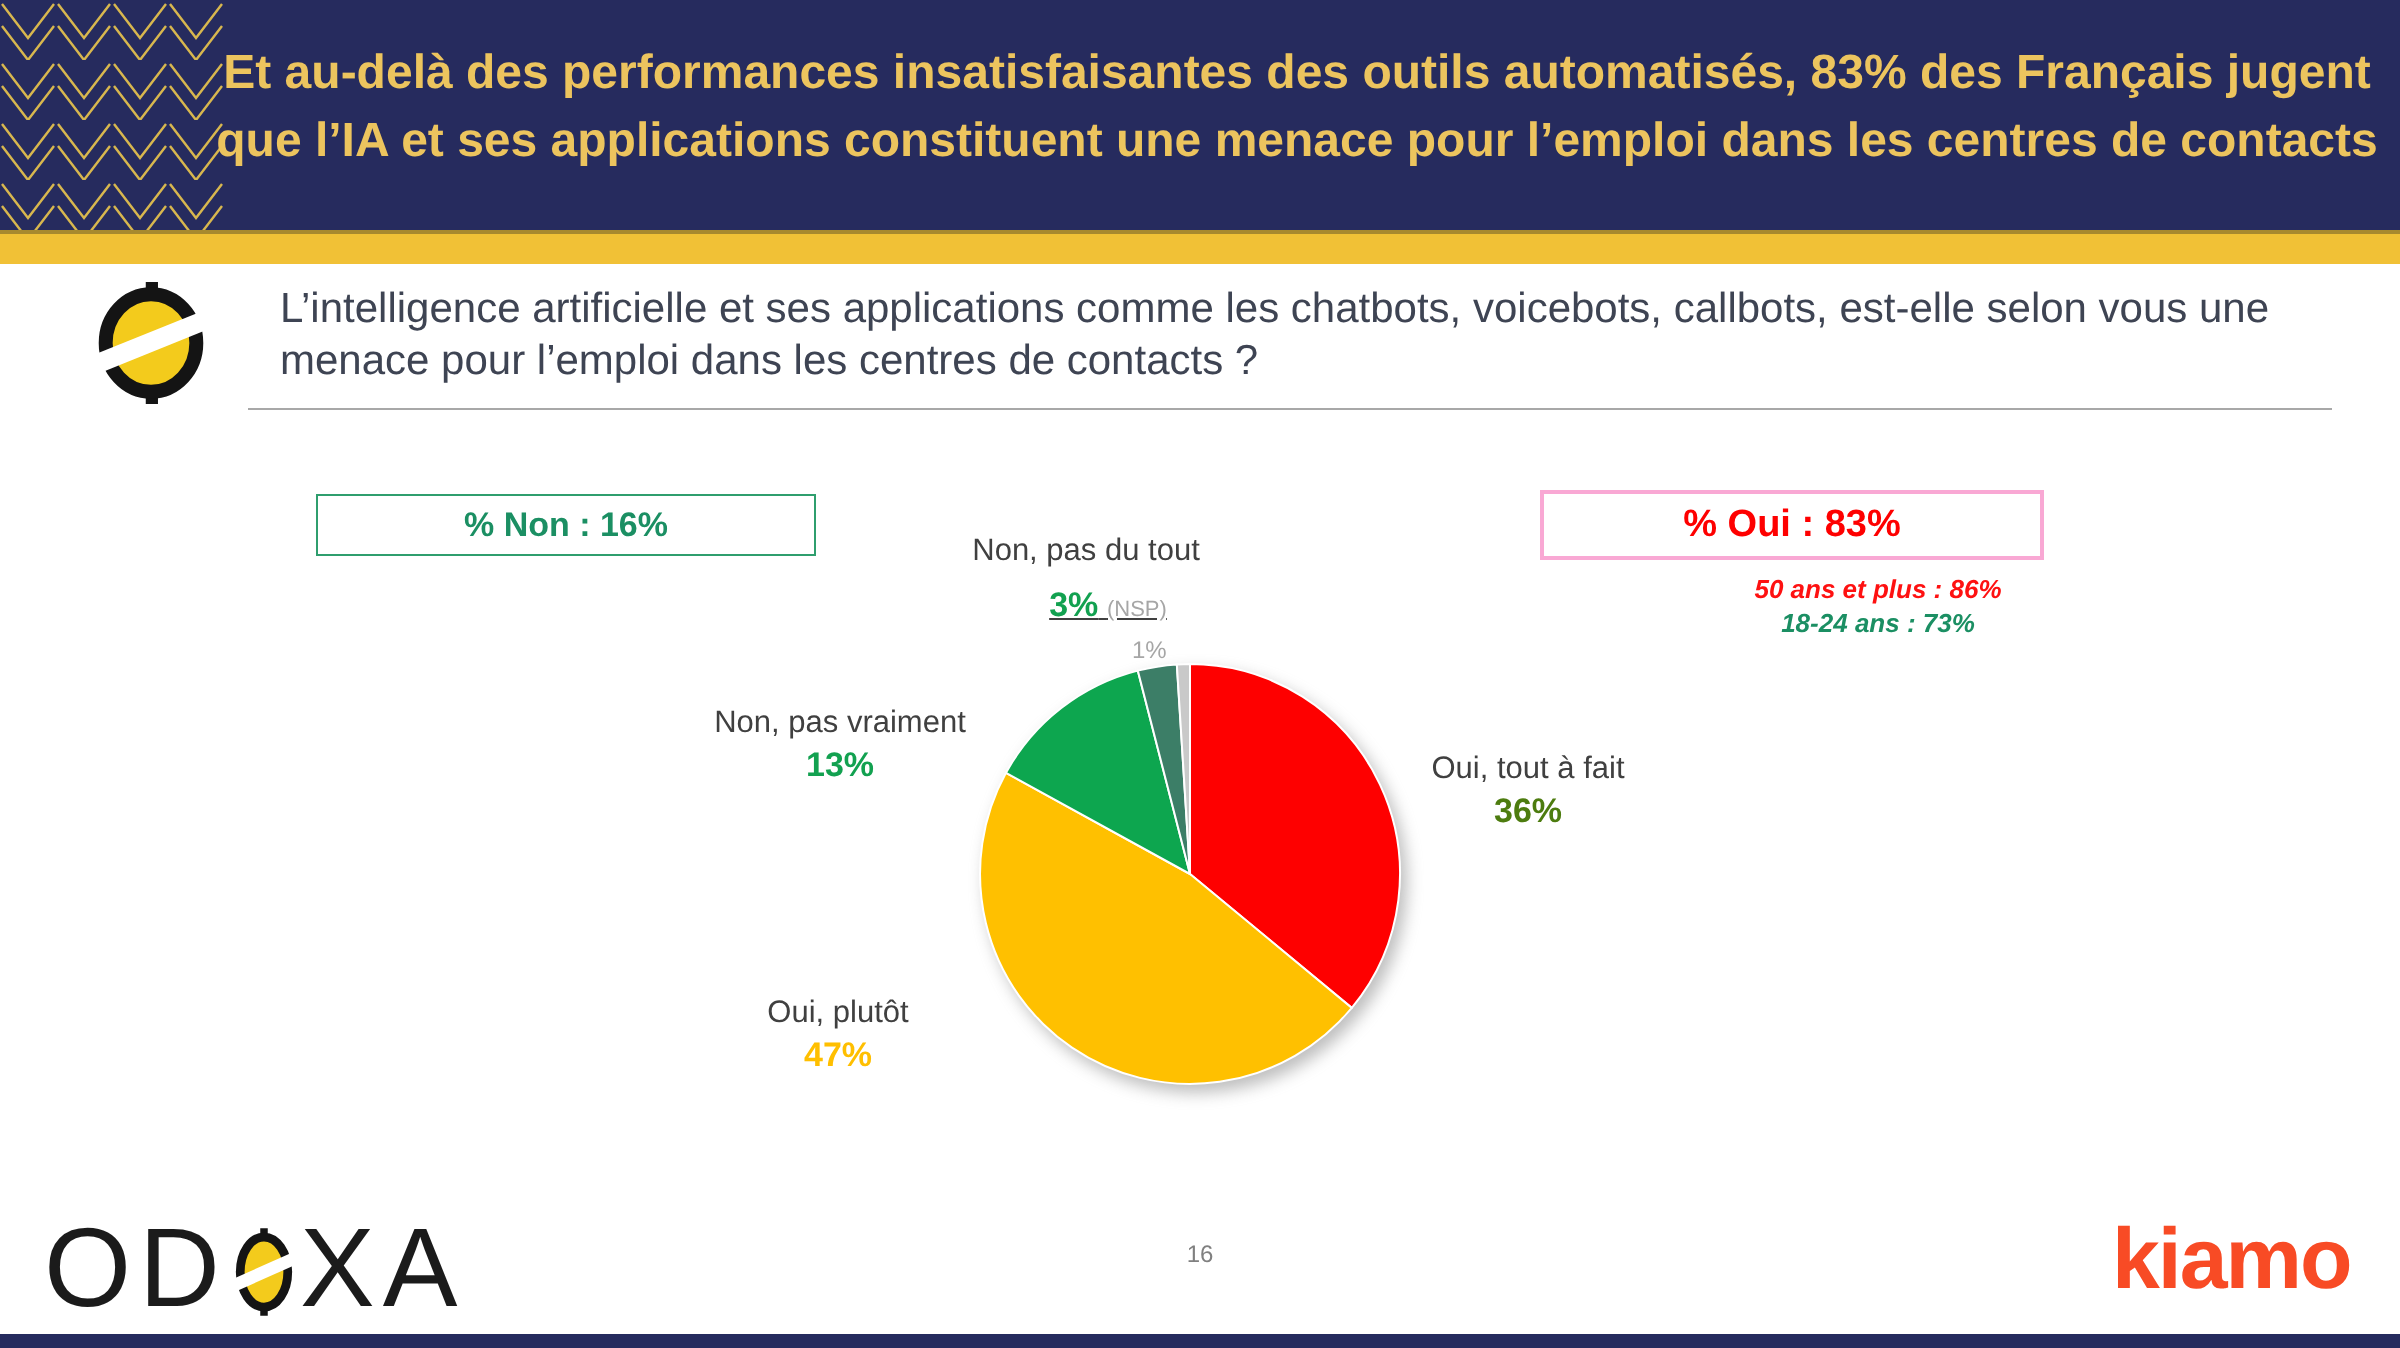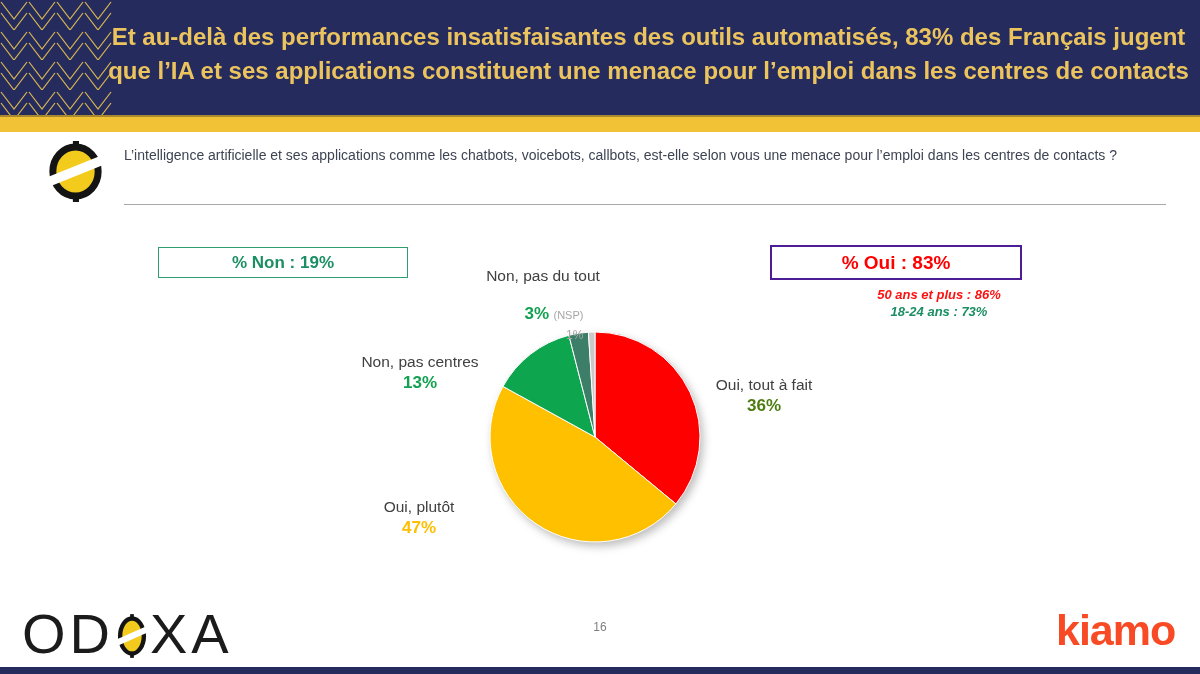--- a/index.html
+++ b/index.html
@@ -9,46 +9,46 @@
   
   .banner{position:absolute;left:0;top:0;width:1200px;height:116px;background:#262B5E;}
   .banner-pattern{position:absolute;left:0;top:0;}
   .banner-text{position:absolute;left:105px;right:8px;top:20px;text-align:center;
                color:#ECC45E;font-weight:bold;font-size:24px;line-height:34px;white-space:nowrap;}
   .goldbar{position:absolute;left:0;top:115px;width:1200px;height:17px;background:#F1C136;
            border-top:2px solid #A8892E;box-sizing:border-box;}
 
   
   .q-icon{position:absolute;left:46px;top:141px;width:59px;height:61px;}
-  .q-text{position:absolute;left:124px;top:142px;width:1044px;font-size:14px;
+  .q-text{position:absolute;left:140px;top:142px;width:1044px;font-size:21px;
           line-height:26px;color:#3E4453;}
   .q-divider{position:absolute;left:124px;top:204px;width:1042px;height:1px;background:#A8A8A8;}
 
   
   .non-box{position:absolute;left:158px;top:247px;width:248px;height:29px;
            border:1px solid #2F9E6E;display:flex;align-items:center;justify-content:center;
            font-size:17px;font-weight:bold;color:#1B8F63;background:#fff;}
   .oui-box{position:absolute;left:770px;top:245px;width:248px;height:31px;
-           border:2px solid #4c1d95;display:flex;align-items:center;justify-content:center;
+           border:2px solid #f9a8d4;display:flex;align-items:center;justify-content:center;
            font-size:19px;font-weight:bold;color:#FE0000;background:#fff;}
   .oui-sub{position:absolute;left:812px;width:254px;text-align:center;
            font-style:italic;font-size:13px;font-weight:bold;}
   .oui-sub1{top:287px;color:#FE1111;}
   .oui-sub2{top:304px;color:#1B8F63;}
 
   
   .pie{position:absolute;left:480px;top:322px;
        filter:drop-shadow(3px 4px 4px rgba(110,110,110,0.45));}
 
   
   .plabel{position:absolute;text-align:center;color:#404040;font-size:15.5px;line-height:20px;}
   .pval{font-weight:bold;font-size:17px;line-height:21px;}
   .green{color:#12A150;} .red{color:#4d7c0f;} .gold{color:#FFBF00;}
   .lbl-npdt{left:448px;top:266px;width:190px;}
-  .lbl-npdt .valrow{margin-top:17px;padding-left:22px;}
+  .lbl-npdt .valrow{margin-top:6px;padding-left:22px;text-decoration:underline;}
   .nsp{color:#A6A6A6;font-size:11px;font-weight:normal;}
   .nsp-val{color:#A6A6A6;font-size:12px;margin-left:118px;margin-top:0px;text-align:left;}
   .lbl-npv{left:330px;top:352px;width:180px;}
   .lbl-otaf{left:674px;top:375px;width:180px;}
   .lbl-op{left:329px;top:497px;width:180px;}
 
   
   .odoxa{position:absolute;left:22px;top:611px;display:flex;align-items:center;
          color:#1B1B1B;font-size:56px;font-weight:400;letter-spacing:4px;line-height:44px;}
   .odoxa .o-icon{margin:0 3px;position:relative;top:2px;}
@@ -83,21 +83,21 @@
   <svg class="q-icon" viewBox="0 0 64 70">
     <rect x="29" y="0" width="7" height="8" fill="#141414"></rect>
     <rect x="29" y="62" width="7" height="8" fill="#141414"></rect>
     <ellipse cx="32" cy="35" rx="26" ry="28" fill="#F3CB1C" stroke="#141414" stroke-width="8"></ellipse>
     <rect x="-14" y="29" width="92" height="11" fill="#ffffff" transform="rotate(-22 32 35)"></rect>
   </svg>
   <div class="q-text">L’intelligence artificielle et ses applications comme les chatbots, voicebots, callbots, est-elle selon vous une menace pour l’emploi dans les centres de contacts ?</div>
   <div class="q-divider"></div>
 
   <div class="non-box">
-    <span>% Non : 19%</span>
+    <span>% Non : 16%</span>
   </div>
   <div class="oui-box">
     <span>% Oui : 83%</span>
   </div>
   <div class="oui-sub oui-sub1">50 ans et plus : 86%</div>
   <div class="oui-sub oui-sub2">18-24 ans : 73%</div>
 
   <svg id="pie" class="pie" width="230" height="230" viewBox="0 0 230 230">
       <path d="M115,115 L115.00,10.00 A105,105 0 0 1 195.90,181.93 Z" fill="#FE0000" stroke="#ffffff" stroke-width="1"></path>
       <path d="M115,115 L195.90,181.93 A105,105 0 0 1 22.99,64.42 Z" fill="#FFC000" stroke="#ffffff" stroke-width="1"></path>
@@ -109,21 +109,21 @@
   <div class="plabel lbl-npdt">
     <div>Non, pas du tout</div>
     <div class="valrow">
       <span class="pval green">3%</span>
       <span class="nsp">(NSP)</span>
     </div>
     <div class="nsp-val">1%</div>
   </div>
 
   <div class="plabel lbl-npv">
-    <div>Non, pas centres</div>
+    <div>Non, pas vraiment</div>
     <div class="pval green">13%</div>
   </div>
 
   <div class="plabel lbl-otaf">
     <div>Oui, tout à fait</div>
     <div class="pval red">36%</div>
   </div>
 
   <div class="plabel lbl-op">
     <div>Oui, plutôt</div>

